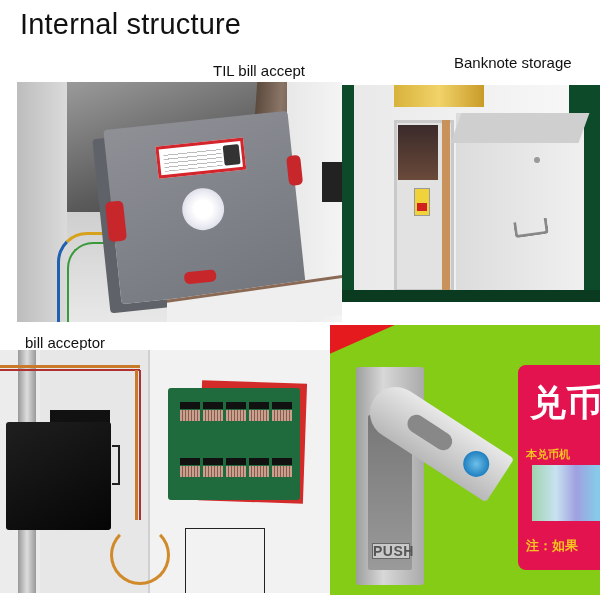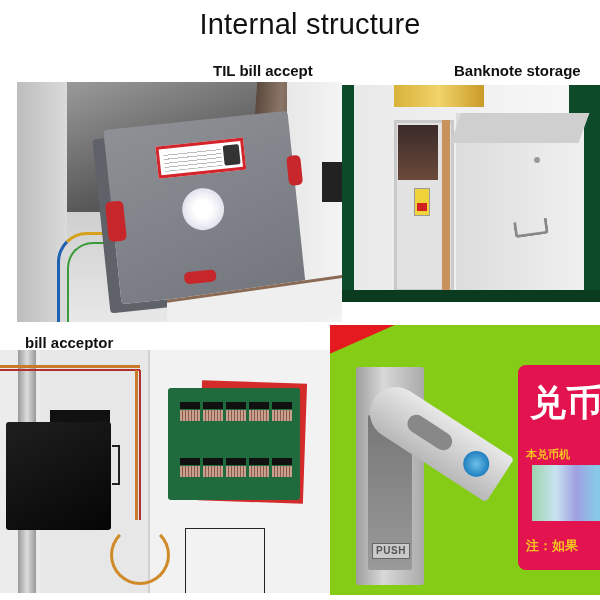--- a/index.html
+++ b/index.html
@@ -1,19 +1,19 @@
 <!DOCTYPE html>
 <html><head>
 <meta charset="utf-8">
 <style>
   * { box-sizing: border-box; margin: 0; padding: 0; }
   html, body { width: 600px; height: 600px; background: #ffffff; overflow: hidden; }
   body { position: relative; font-family: "Liberation Sans", sans-serif; color: #111; }
-  .title { position: absolute; left: 0; width: 600px; top: 8px; text-align: center; font-size: 29px; font-weight: normal; color: #111; letter-spacing: 0.2px; padding-left: 20px; }
-  .label { position: absolute; font-size: 15px; color: #111; white-space: nowrap; font-weight: bold; }
+  .title { position: absolute; left: 0; width: 600px; top: 8px; text-align: left; font-size: 29px; font-weight: normal; color: #111; letter-spacing: 0.2px; padding-left: 20px; }
+  .label { position: absolute; font-size: 15px; color: #111; white-space: nowrap; }
   .photo { position: absolute; overflow: hidden; }
 
   
   #p1 { left: 17px; top: 82px; width: 325px; height: 240px; background: #d9d9d9; }
   #p1 .wall { position:absolute; left:0; top:0; width:70px; height:240px; background:linear-gradient(90deg,#bdbdbd,#e6e6e6); }
   #p1 .box-back { position:absolute; left:50px; top:0; width:200px; height:140px; background:linear-gradient(160deg,#9a9a9a,#5a5a5a 60%,#3c3c3c); }
   #p1 .box-inner { position:absolute; left:50px; top:130px; width:230px; height:110px; background:linear-gradient(180deg,#cfcfcf,#e8e8e8); }
   #p1 .hinge { position:absolute; left:235px; top:0; width:50px; height:150px; background:linear-gradient(90deg,#5c4a3e,#8a7566,#5c4a3e); transform:skewX(-4deg); }
   #p1 .door { position:absolute; left:270px; top:0; width:60px; height:240px; background:linear-gradient(90deg,#e8e8e8,#f5f5f5); }
   #p1 .door-slot { position:absolute; left:305px; top:80px; width:20px; height:40px; background:#222; }
@@ -61,37 +61,37 @@
   #p3 .loop { position:absolute; left:110px; top:175px; width:60px; height:60px; border:3px solid #d08a2a; border-radius:50%; border-top-color:transparent; }
   #p3 .hatch { position:absolute; left:185px; top:178px; width:80px; height:65px; border:1px solid #222; border-bottom:none; }
   #p3 .bracket { position:absolute; left:112px; top:95px; width:8px; height:40px; border:2px solid #222; border-left:none; }
 
   
   #p4 { left: 330px; top: 325px; width: 270px; height: 270px; background: #84cc16; }
   #p4 .stripe { position:absolute; left:-40px; top:-30px; width:380px; height:70px; background:#e41a1f; transform:rotate(-24deg); transform-origin:left top; }
   #p4 .white { position:absolute; left:-10px; top:-20px; width:300px; height:30px; background:#f3f3f3; transform:rotate(-24deg); transform-origin:left top; }
   #p4 .plate { position:absolute; left:26px; top:42px; width:68px; height:218px; background:linear-gradient(90deg,#9e9e9e,#d8d8d8 40%,#aaa); border-radius:3px; }
   #p4 .plate-inner { position:absolute; left:38px; top:90px; width:44px; height:155px; background:linear-gradient(180deg,#777,#9a9a9a); border-radius:2px; }
-  #p4 .push { position:absolute; left:42px; top:218px; width:38px; height:16px; background:#c9c9c9; border:1px solid #666; font-size:10px; font-weight:bold; color:#555; text-align:center; line-height:14px; letter-spacing:0.5px; }
+  #p4 .push { position:absolute; left:42px; top:218px; width:38px; height:16px; background:#c9c9c9; border:1px solid #666; font-size:14px; font-weight:bold; color:#555; text-align:center; line-height:14px; letter-spacing:0.5px; }
   #p4 .lever { position:absolute; left:40px; top:62px; width:150px; height:52px; background:linear-gradient(180deg,#e8e8e8,#b8b8b8); border-radius:26px 4px 4px 26px; transform:rotate(33deg); transform-origin:26px 26px; }
   #p4 .slot { position:absolute; left:40px; top:15px; width:50px; height:18px; background:#888; border-radius:9px; }
   #p4 .cap { position:absolute; left:108px; top:12px; width:26px; height:26px; border-radius:50%; background:radial-gradient(circle,#6ec0e8,#1f7fc0 70%,#13527d); }
   #p4 .sign { position:absolute; left:188px; top:40px; width:90px; height:205px; background:#e2134f; border-radius:8px 0 0 8px; }
   #p4 .sign-big { position:absolute; left:12px; top:14px; font-size:36px; color:#fff; font-weight:bold; white-space:nowrap; }
   #p4 .sign-sub { position:absolute; left:8px; top:82px; font-size:11px; color:#f7c520; font-weight:bold; white-space:nowrap; }
   #p4 .notes { position:absolute; left:14px; top:100px; width:80px; height:56px; background:linear-gradient(90deg,#9fd4b0,#c8e2f0 30%,#a0a0e0 55%,#88c8e8 80%); }
   #p4 .sign-note { position:absolute; left:8px; top:172px; font-size:13px; color:#f7c520; font-weight:bold; white-space:nowrap; }
 </style>
 </head>
 <body>
 
 <div class="title">Internal structure</div>
 
 <div class="label" style="left:213px; top:62px;">TIL bill accept</div>
-<div class="label" style="left:454px; top:62px;">Banknote storage</div>
+<div class="label" style="left:454px; top:54px;">Banknote storage</div>
 <div class="label" style="left:25px; top:334px;">bill acceptor</div>
 
 <div class="photo" id="p1">
   <div class="wall"></div>
   <div class="box-back"></div>
   <div class="box-inner"></div>
   <div class="hinge"></div>
   <div class="door"></div>
   <div class="door-slot"></div>
   <div class="wires"></div>

